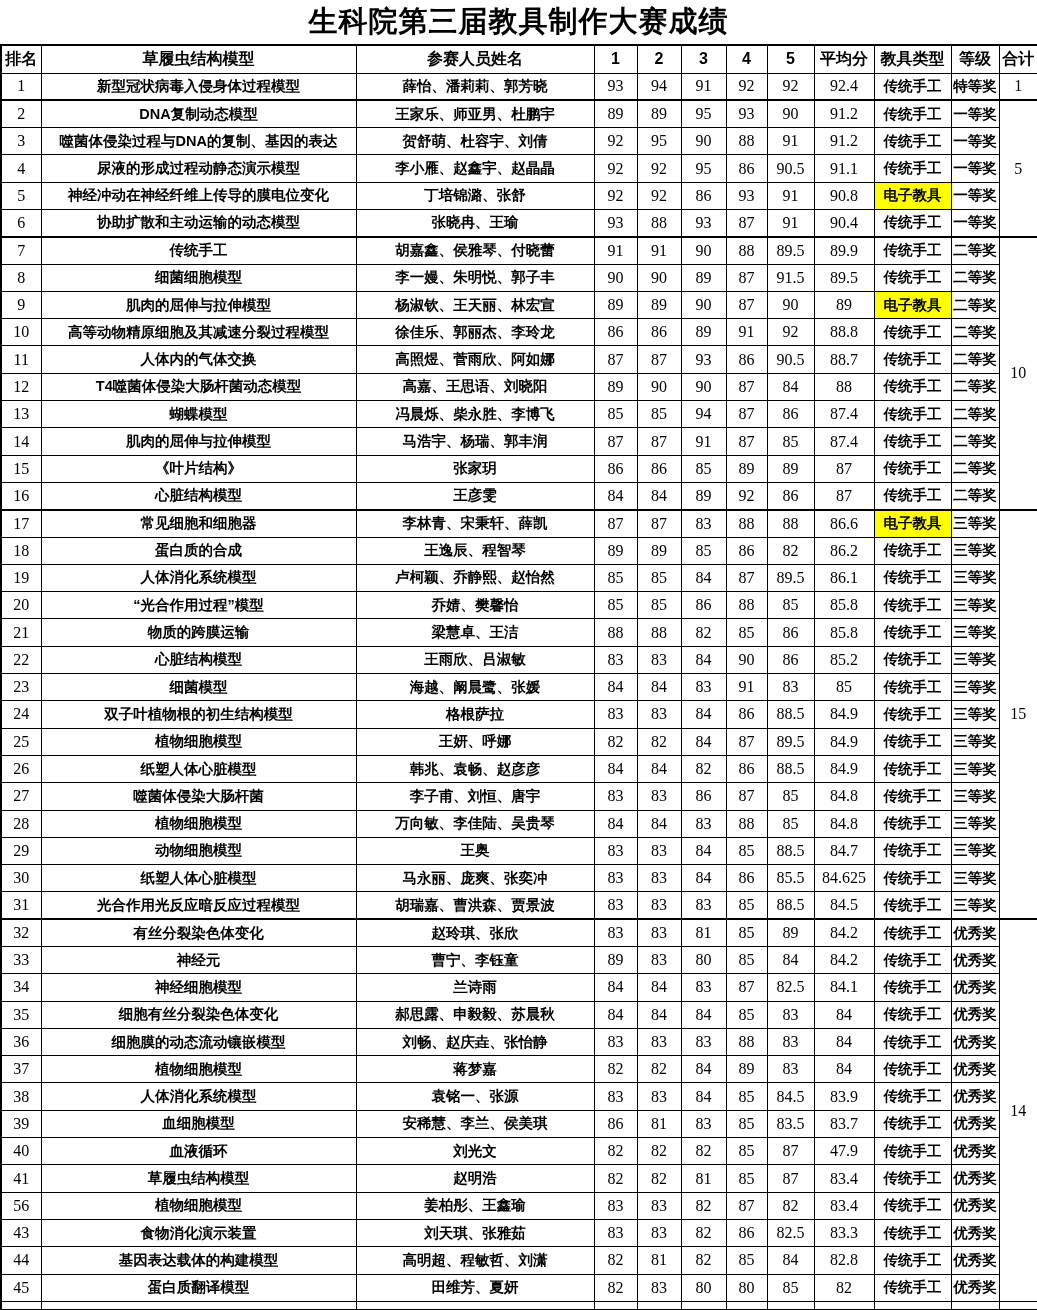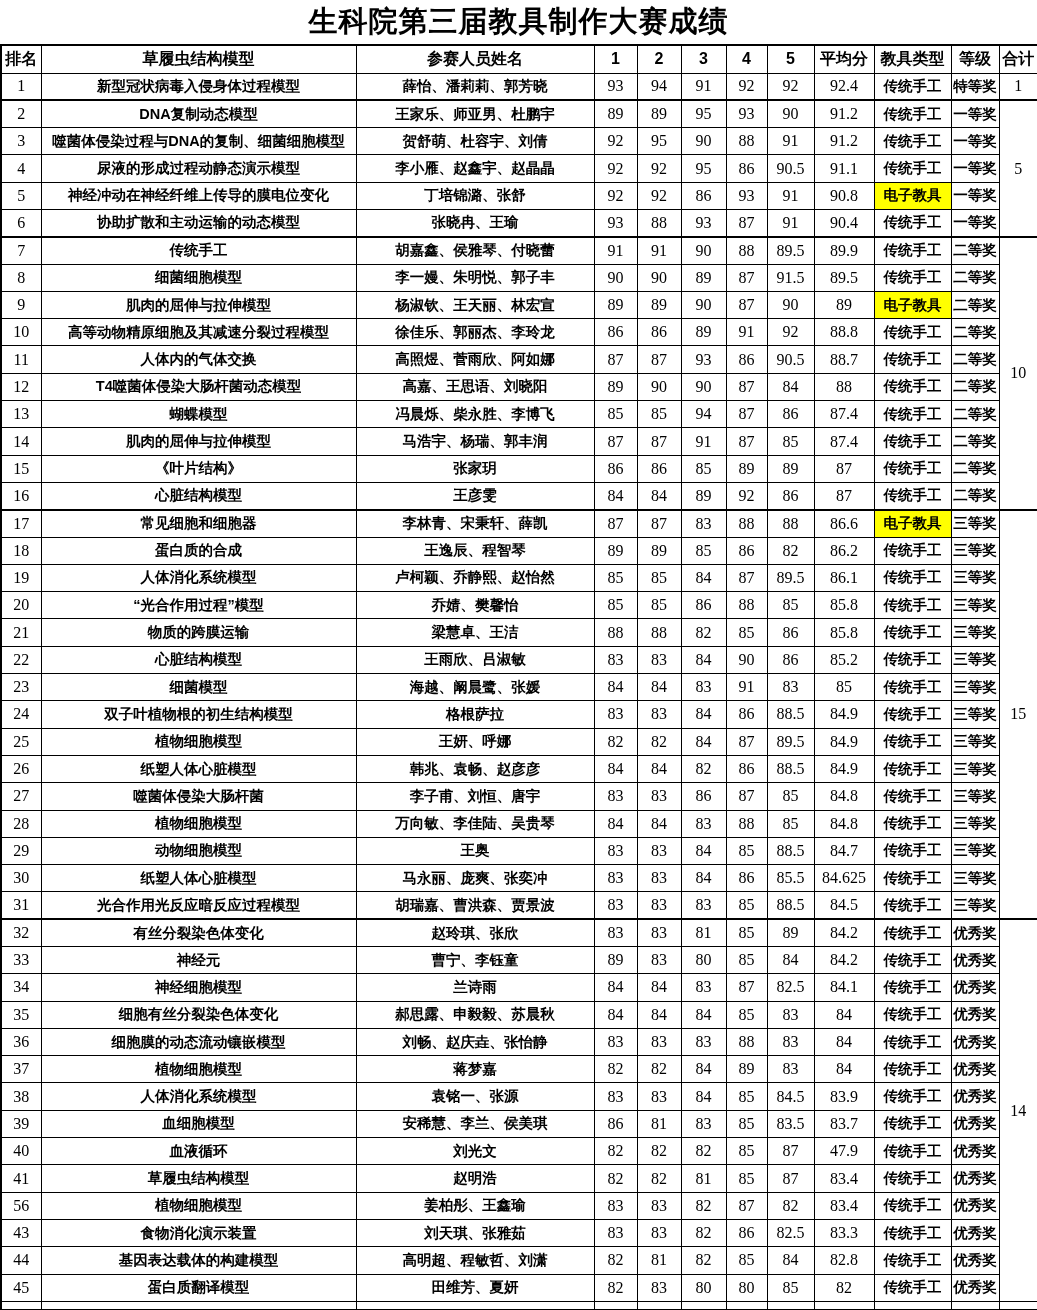--- a/index.html
+++ b/index.html
@@ -100,21 +100,21 @@
         <td class="num">95</td>
         <td class="num">93</td>
         <td class="num">90</td>
         <td class="num">91.2</td>
         <td class="txt">传统手工</td>
         <td class="txt">一等奖</td>
         <td class="num" rowspan="5">5</td>
       </tr>
       <tr>
         <td class="num">3</td>
-        <td class="txt">噬菌体侵染过程与DNA的复制、细菌细胞模型</td>
+        <td class="txt">噬菌体侵染过程与DNA的复制、基因的表达</td>
         <td class="txt">贺舒萌、杜容宇、刘倩</td>
         <td class="num">92</td>
         <td class="num">95</td>
         <td class="num">90</td>
         <td class="num">88</td>
         <td class="num">91</td>
         <td class="num">91.2</td>
         <td class="txt">传统手工</td>
         <td class="txt">一等奖</td>
       </tr>

